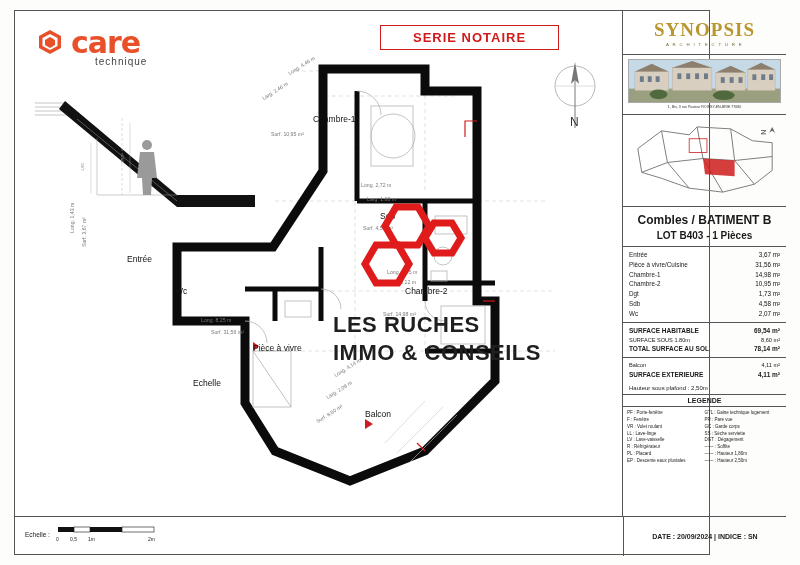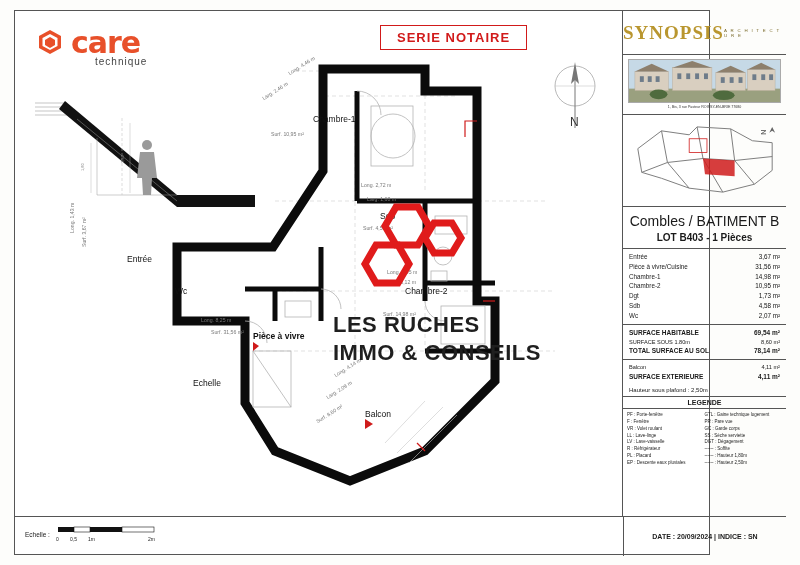--- a/index.html
+++ b/index.html
@@ -50,21 +50,21 @@
   }
   .logo-sub {
     position: absolute; left: 58px; top: 33px;
     font-size: 10px; color: #444; letter-spacing: 1px;
   }
 
   
   .serie-box {
     position: absolute; left: 365px; top: 14px;
     border: 1px solid #d11a1a;
-    padding: 4px 16px;
+    padding: 4px 32px;
     font-size: 13px; font-weight: bold; color: #d11a1a;
     letter-spacing: 1px;
   }
 
   
   .section-draw { position: absolute; left: 12px; top: 72px; width: 235px; height: 165px; }
 
   
   .compass { position: absolute; left: 525px; top: 45px; width: 70px; height: 80px; }
 
@@ -97,37 +97,37 @@
   }
   .hex-logo { position: absolute; left: 345px; top: 190px; width: 110px; height: 100px; }
 
   
   .right {
     position: absolute; left: 608px; top: 0;
     width: 163px; height: 545px;
   }
   .r-sec { border-bottom: 1px solid #555; position: relative; }
 
-  .synopsis { height: 44px; display:flex; align-items:center; justify-content:center; flex-direction:row; }
+  .synopsis { height: 44px; display:flex; align-items:center; justify-content:center; flex-direction:column; }
   .syn-name { font-size: 19px; font-weight: bold; color:#b9962f; letter-spacing:1px; font-family:"Liberation Serif", serif;}
   .syn-sub { font-size: 4.4px; color:#7a6a2a; letter-spacing:1.3px; margin-top:1px; }
 
   .photo { height: 60px; padding: 4px 5px; }
   .photo-img {
     width: 100%; height: 44px;
     background: linear-gradient(180deg,#cfe0ea 0%,#cfe0ea 38%,#b9ae9d 38%,#a99d8b 100%);
     position: relative; overflow: hidden;
     border: 0.5px solid #aaa;
   }
   .photo-cap { font-size: 3.6px; text-align:center; color:#333; margin-top:2px; }
 
   .keyplan { height: 92px; padding: 4px; position: relative; }
 
   .lot-head { padding: 6px 4px 5px; text-align: center; }
-  .lot-l1 { font-size: 14px; font-weight: normal; }
+  .lot-l1 { font-size: 12px; font-weight: bold; }
   .lot-l2 { font-size: 10px; font-weight: bold; margin-top: 3px; }
 
   .tbl-title { font-size: 7.5px; font-weight: bold; text-align:center; padding: 3px 0; border-bottom:1px solid #555;}
   .surf-list { padding: 3px 6px 4px; }
   .srow { display:flex; justify-content:space-between; font-size:6.3px; line-height:1.55; }
   .srow .v { color:#111; }
   .tot-block { border-top:1px solid #555; padding: 3px 6px; }
   .tot-row { display:flex; justify-content:space-between; font-size:6.5px; font-weight:bold; line-height:1.5;}
   .tot-row.sub { font-weight: normal; font-size: 5.6px; }
   .ext-block { border-top:1px solid #555; padding:3px 6px; }
@@ -282,21 +282,21 @@
           <path d="M300 400 L292 392"></path>
         </g>
       </svg>
 
       <div>
         <div class="room-label" style="left:298px; top:103px;">Chambre-1</div>
         <div class="room-label" style="left:365px; top:200px;">Sdb</div>
         <div class="room-label" style="left:112px; top:243px;">Entrée</div>
         <div class="room-label" style="left:160px; top:275px;">Wc</div>
         <div class="room-label" style="left:390px; top:275px;">Chambre-2</div>
-        <div class="room-label" style="left:238px; top:320px;font-weight:bold;">Pièce à vivre</div>
+        <div class="room-label" style="left:238px; top:332px;">Pièce à vivre</div>
         <div class="room-label" style="left:178px; top:367px;">Echelle</div>
         <div class="room-label" style="left:350px; top:398px;">Balcon</div>
       </div>
 
       <div>
         <div class="dim-label rot45" style="left:272px; top:60px;">Long. 4,46 m</div>
         <div class="dim-label rot45" style="left:246px; top:85px;">Larg. 2,46 m</div>
         <div class="dim-label" style="left:256px; top:120px;">Surf. 10,95 m²</div>
         <div class="dim-label" style="left:346px; top:171px;">Long. 2,72 m</div>
         <div class="dim-label" style="left:352px; top:185px;">Larg. 1,68 m</div>

